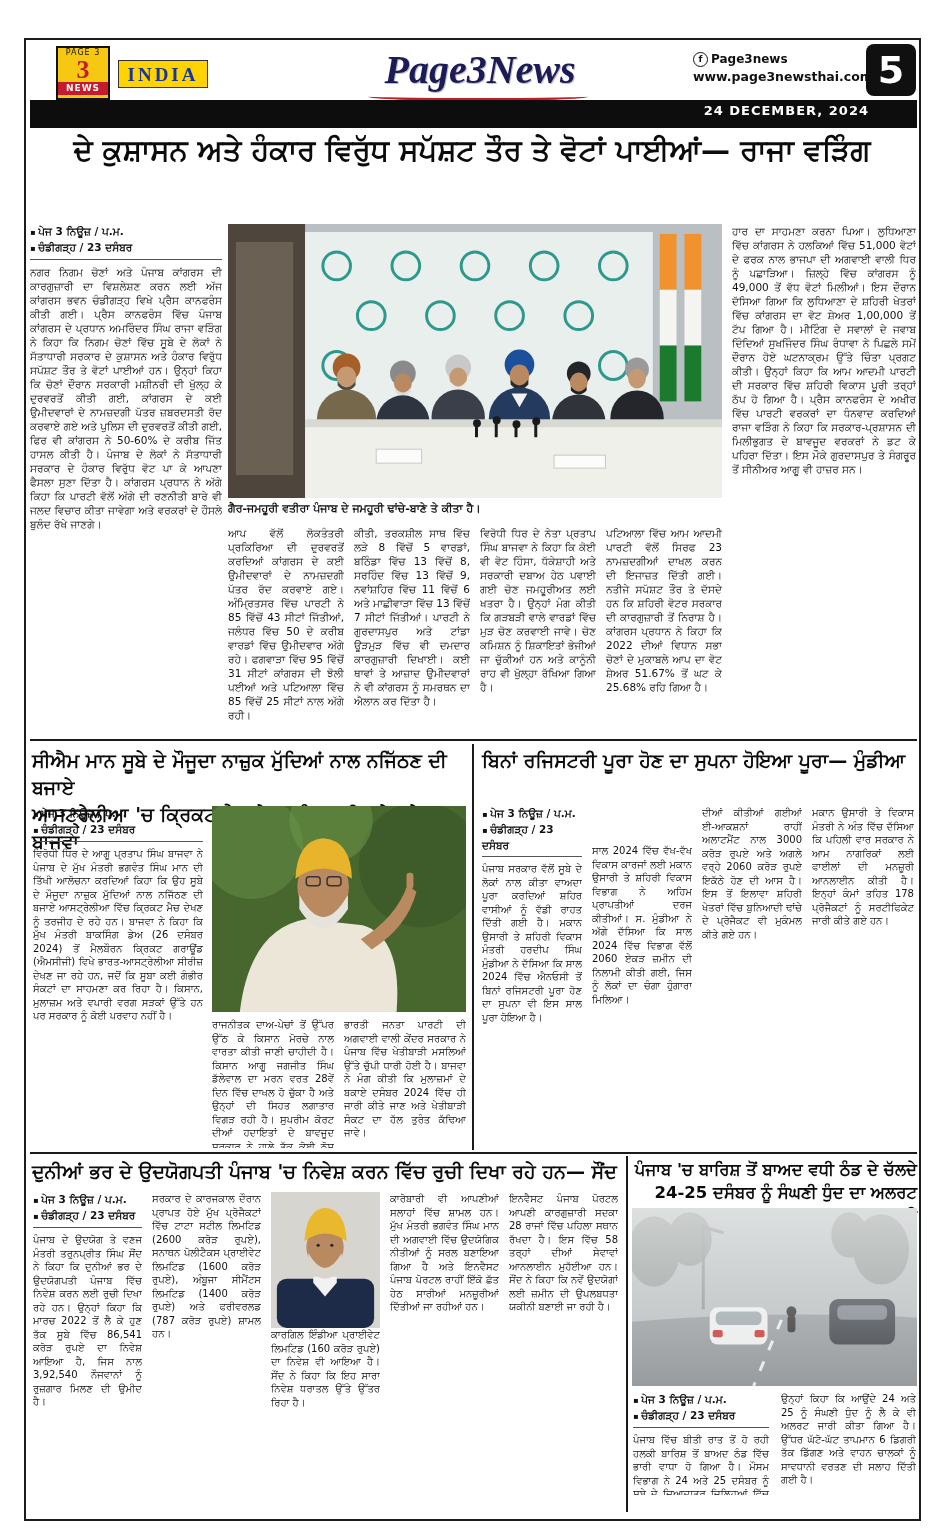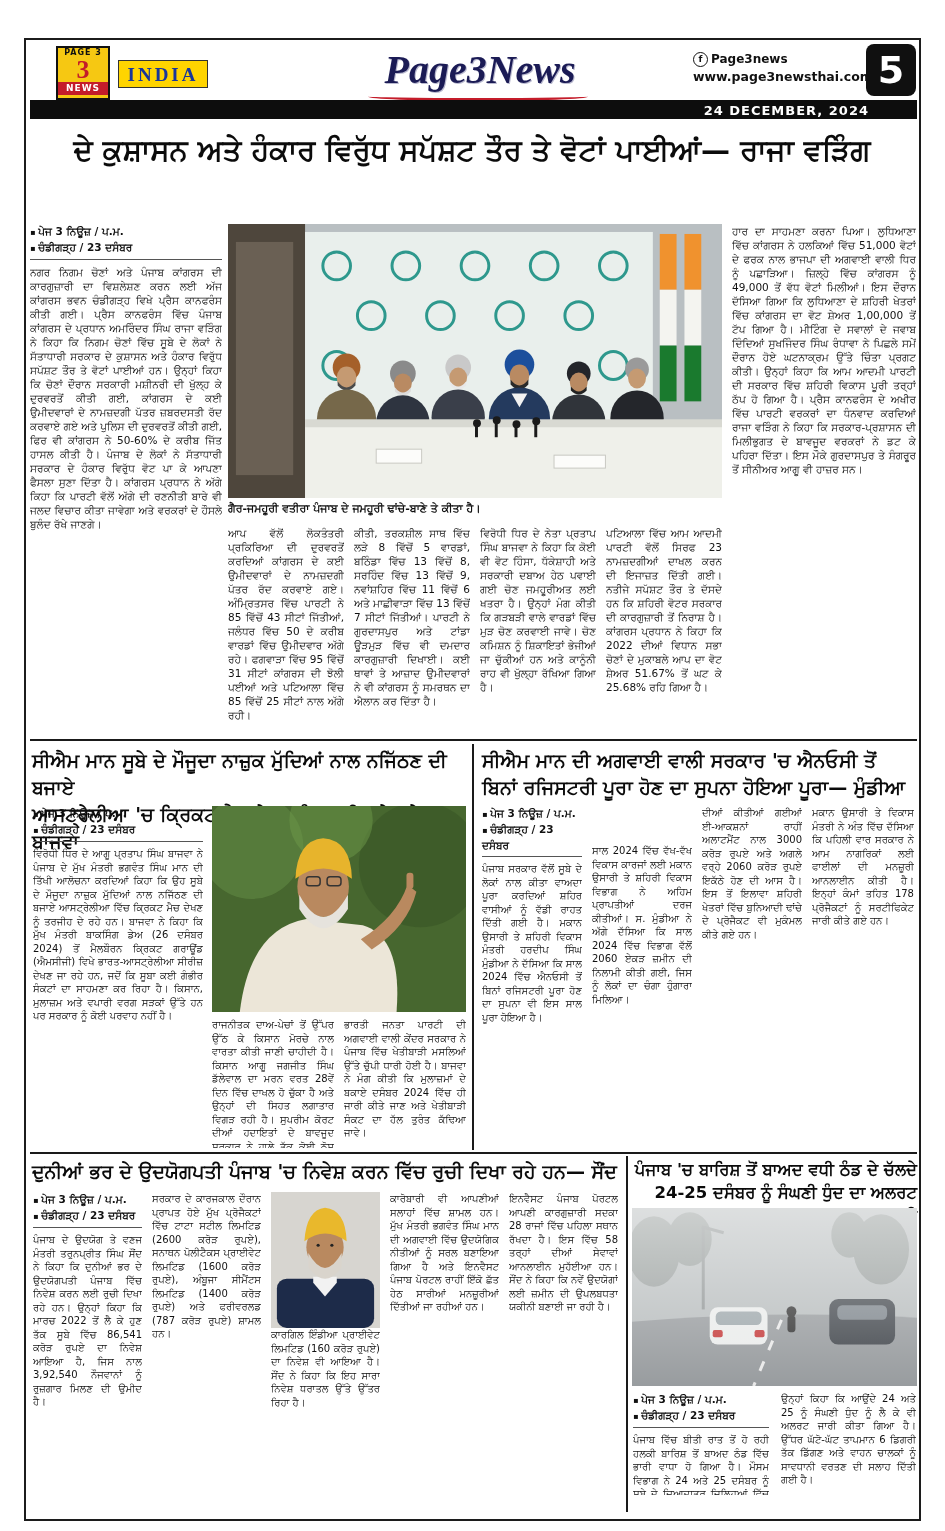--- a/index.html
+++ b/index.html
@@ -3,38 +3,38 @@
 <meta charset="utf-8">
 <style>
   html,body{margin:0;padding:0;background:#e8e8e8;}
   .page{position:relative;width:945px;height:1531px;background:#ffffff;
         font-family:"DejaVu Sans","Liberation Sans",sans-serif;color:#111;overflow:hidden;}
   .abs{position:absolute;}
   .frame{position:absolute;left:24px;top:38px;width:893px;height:1479px;border:2px solid #1c1c1c;pointer-events:none;}
 
   
   .logo-box{left:56px;top:46px;width:54px;height:54px;background:#f6c812;border:2px solid #111;text-align:center;box-sizing:border-box;}
-  .logo-top{font-size:8px;font-weight:bold;color:#111;line-height:10px;letter-spacing:1px;}
+  .logo-top{font-size:8px;font-weight:normal;color:#111;line-height:10px;letter-spacing:1px;}
   .logo-3{font-size:26px;font-weight:800;color:#c41c2a;line-height:24px;font-family:"Liberation Serif",serif;}
   .logo-news{font-size:9px;font-weight:800;color:#fff;background:#c41c2a;line-height:13px;letter-spacing:1px;}
   .india-box{left:118px;top:60px;width:90px;height:28px;background:#ffd400;border:1.5px solid #333;
              color:#18369b;font-family:"Liberation Serif",serif;font-weight:bold;font-size:19px;
              text-align:center;line-height:28px;letter-spacing:3px;box-sizing:border-box;}
   .masthead{left:290px;top:44px;width:380px;height:52px;text-align:center;
             font-family:"Liberation Serif",serif;font-style:italic;font-weight:bold;
             font-size:40px;line-height:52px;color:#1b1b55;text-shadow:1px 1px 0 #b9b9cf;}
   .masthead-flourish{left:368px;top:92px;width:220px;height:6px;border-bottom:3px solid #c41c2a;border-radius:50%;}
   .right-info{left:693px;top:50px;width:168px;}
   .social-line{font-size:12px;font-weight:bold;line-height:18px;}
   .fb-icon{display:inline-block;width:13px;height:13px;border:1.2px solid #111;border-radius:50%;
            font-size:9px;line-height:13px;text-align:center;font-weight:bold;margin-right:3px;vertical-align:1px;}
   .website{font-size:12.5px;font-weight:bold;line-height:18px;}
   .page-num{left:866px;top:44px;width:50px;height:52px;background:#101010;border-radius:8px;
             color:#fff;font-size:38px;font-weight:bold;text-align:center;line-height:52px;}
-  .date-bar{left:30px;top:100px;width:887px;height:19px;background:#0d0d0d;color:#fff;
+  .date-bar{left:30px;top:100px;width:887px;height:28px;background:#0d0d0d;color:#fff;
             font-size:13px;font-weight:bold;text-align:right;line-height:21px;
             padding-right:48px;letter-spacing:1px;box-sizing:border-box;}
 
   
   .main-headline{left:38px;top:128px;width:868px;text-align:center;font-weight:800;
                  font-size:29px;line-height:44px;color:#0b0b0b;}
   .h2{font-weight:800;text-align:left;font-size:19px;line-height:27px;color:#0b0b0b;}
   .h3{font-weight:800;text-align:right;font-size:16.5px;line-height:23px;color:#0b0b0b;}
 
   
@@ -215,21 +215,20 @@
       <rect x="116" y="70" width="14" height="9" rx="3" fill="none" stroke="#333" stroke-width="1.5"></rect>
     </svg>
   </div>
 
   <div class="abs body-sm" style="left:212px;top:1018px;width:122px;height:130px;">ਰਾਜਨੀਤਕ ਦਾਅ-ਪੇਚਾਂ ਤੋਂ ਉੱਪਰ ਉੱਠ ਕੇ ਕਿਸਾਨ ਮੋਰਚੇ ਨਾਲ ਵਾਰਤਾ ਕੀਤੀ ਜਾਣੀ ਚਾਹੀਦੀ ਹੈ। ਕਿਸਾਨ ਆਗੂ ਜਗਜੀਤ ਸਿੰਘ ਡੱਲੇਵਾਲ ਦਾ ਮਰਨ ਵਰਤ 28ਵੇਂ ਦਿਨ ਵਿੱਚ ਦਾਖਲ ਹੋ ਚੁੱਕਾ ਹੈ ਅਤੇ ਉਨ੍ਹਾਂ ਦੀ ਸਿਹਤ ਲਗਾਤਾਰ ਵਿਗੜ ਰਹੀ ਹੈ। ਸੁਪਰੀਮ ਕੋਰਟ ਦੀਆਂ ਹਦਾਇਤਾਂ ਦੇ ਬਾਵਜੂਦ ਸਰਕਾਰ ਨੇ ਹਾਲੇ ਤੱਕ ਕੋਈ ਠੋਸ ਕਦਮ ਨਹੀਂ ਚੁੱਕਿਆ।</div>
   <div class="abs body-sm" style="left:344px;top:1018px;width:122px;height:130px;">ਭਾਰਤੀ ਜਨਤਾ ਪਾਰਟੀ ਦੀ ਅਗਵਾਈ ਵਾਲੀ ਕੇਂਦਰ ਸਰਕਾਰ ਨੇ ਪੰਜਾਬ ਵਿੱਚ ਖੇਤੀਬਾੜੀ ਮਸਲਿਆਂ ਉੱਤੇ ਚੁੱਪੀ ਧਾਰੀ ਹੋਈ ਹੈ। ਬਾਜਵਾ ਨੇ ਮੰਗ ਕੀਤੀ ਕਿ ਮੁਲਾਜ਼ਮਾਂ ਦੇ ਬਕਾਏ ਦਸੰਬਰ 2024 ਵਿੱਚ ਹੀ ਜਾਰੀ ਕੀਤੇ ਜਾਣ ਅਤੇ ਖੇਤੀਬਾੜੀ ਸੰਕਟ ਦਾ ਹੱਲ ਤੁਰੰਤ ਕੱਢਿਆ ਜਾਵੇ।</div>
 
   <div class="abs vrule" style="left:472px;top:744px;height:406px;"></div>
 
   <div class="abs h2" style="left:482px;top:747px;width:434px;">
-    <div>ਸੀਐਮ ਮਾਨ ਦੀ ਅਗਵਾਈ ਵਾਲੀ ਸਰਕਾਰ 'ਚ ਐਨਓਸੀ ਤੋਂ</div>
     <div>ਬਿਨਾਂ ਰਜਿਸਟਰੀ ਪੂਰਾ ਹੋਣ ਦਾ ਸੁਪਨਾ ਹੋਇਆ ਪੂਰਾ— ਮੁੰਡੀਆ</div>
   </div>
 
   <div class="abs" style="left:482px;top:806px;width:100px;height:342px;">
     <div class="byline">
       <div>ਪੇਜ 3 ਨਿਊਜ਼ / ਪ.ਮ.</div>
       <div>ਚੰਡੀਗੜ੍ਹ / 23 ਦਸੰਬਰ</div>
     </div>
     <div class="body-sm" style="height:286px;">ਪੰਜਾਬ ਸਰਕਾਰ ਵੱਲੋਂ ਸੂਬੇ ਦੇ ਲੋਕਾਂ ਨਾਲ ਕੀਤਾ ਵਾਅਦਾ ਪੂਰਾ ਕਰਦਿਆਂ ਸ਼ਹਿਰ ਵਾਸੀਆਂ ਨੂੰ ਵੱਡੀ ਰਾਹਤ ਦਿੱਤੀ ਗਈ ਹੈ। ਮਕਾਨ ਉਸਾਰੀ ਤੇ ਸ਼ਹਿਰੀ ਵਿਕਾਸ ਮੰਤਰੀ ਹਰਦੀਪ ਸਿੰਘ ਮੁੰਡੀਆ ਨੇ ਦੱਸਿਆ ਕਿ ਸਾਲ 2024 ਵਿੱਚ ਐਨਓਸੀ ਤੋਂ ਬਿਨਾਂ ਰਜਿਸਟਰੀ ਪੂਰਾ ਹੋਣ ਦਾ ਸੁਪਨਾ ਵੀ ਇਸ ਸਾਲ ਪੂਰਾ ਹੋਇਆ ਹੈ।</div>
   </div>

